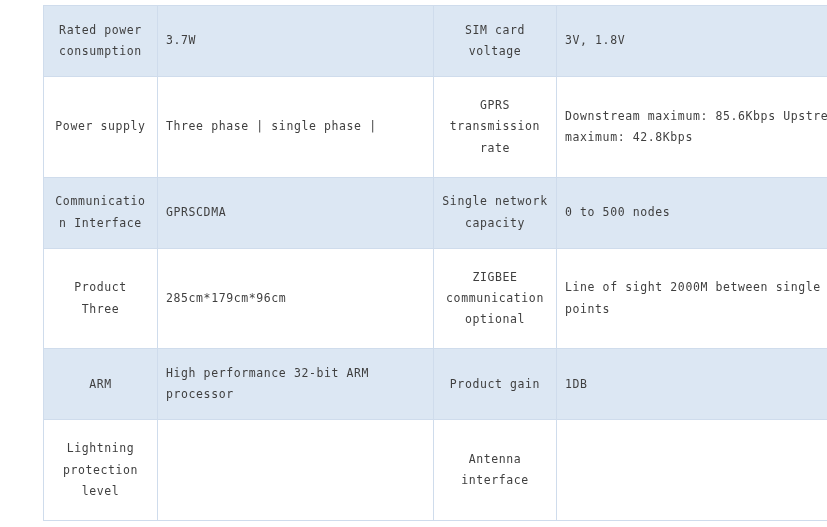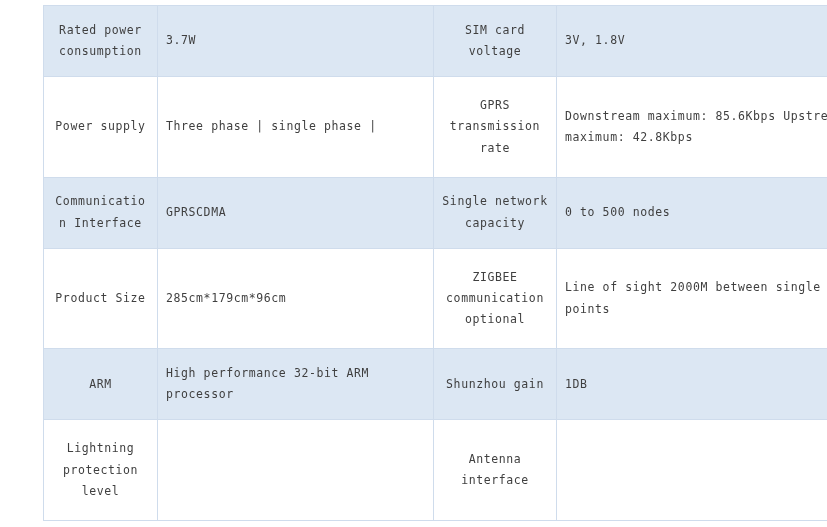--- a/index.html
+++ b/index.html
@@ -110,41 +110,41 @@
           </td>
           <td class="label">
             <span class="cell-text">Single network capacity</span>
           </td>
           <td class="value">
             <span class="cell-text">0 to 500 nodes</span>
           </td>
         </tr>
         <tr class="white" style="height: 57px;">
           <td class="label">
-            <span class="cell-text">Product Size</span>
+            <span class="cell-text">Product Three</span>
           </td>
           <td class="value">
             <span class="cell-text">285cm*179cm*96cm</span>
           </td>
           <td class="label">
             <span class="cell-text">ZIGBEE communication optional</span>
           </td>
           <td class="value">
             <span class="cell-text">Line of sight 2000M between single points</span>
           </td>
         </tr>
         <tr class="blue" style="height: 27px;">
           <td class="label">
             <span class="cell-text">ARM</span>
           </td>
           <td class="value">
             <span class="cell-text">High performance 32-bit ARM processor</span>
           </td>
           <td class="label">
-            <span class="cell-text">Shunzhou gain</span>
+            <span class="cell-text">Product gain</span>
           </td>
           <td class="value">
             <span class="cell-text">1DB</span>
           </td>
         </tr>
         <tr class="white" style="height: 58px;">
           <td class="label">
             <span class="cell-text">Lightning protection level</span>
           </td>
           <td class="value"></td>

